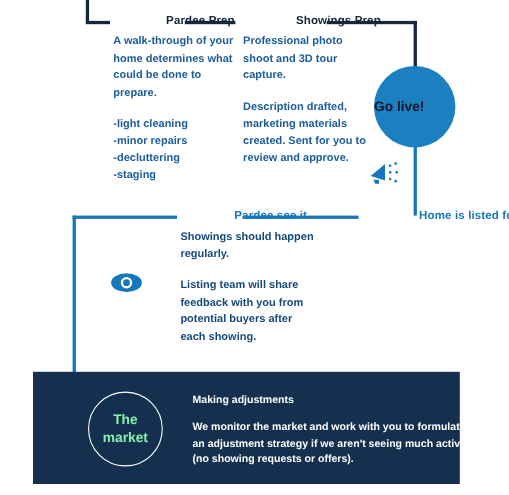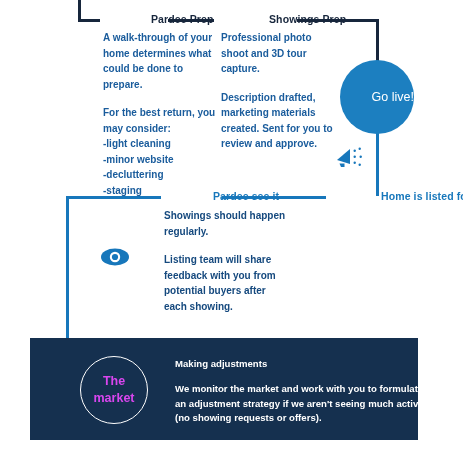--- a/index.html
+++ b/index.html
@@ -133,26 +133,26 @@
 
   
   #go-live-circle {
     position: absolute;
     left: 340px;
     top: 60px;
     width: 74px;
     height: 74px;
     border-radius: 50%;
     background: #1c7fc0;
-    color: #ffffff;
+    color: #0f172a;
     font-size: 12.5px;
-    font-weight: normal;
+    font-weight: bold;
     display: flex;
     align-items: center;
-    justify-content: flex-end;
+    justify-content: flex-start;
   }
 
   
   #megaphone-icon {
     position: absolute;
     left: 334px;
     top: 143px;
     width: 32px;
     height: 30px;
   }
@@ -174,21 +174,21 @@
     background: #15304f;
   }
   #market-circle {
     position: absolute;
     left: 50px;
     top: 18px;
     width: 68px;
     height: 68px;
     border-radius: 50%;
     border: 1.6px solid #ffffff;
-    color: #d946ef;
+    color: #86efac;
     font-size: 12.5px;
     font-weight: bold;
     line-height: 17px;
     display: flex;
     align-items: center;
     justify-content: center;
     text-align: center;
     box-sizing: border-box;
   }
   #panel-heading {
@@ -222,23 +222,22 @@
   <div class="line" id="line-top-vert-right"></div>
   <div class="line" id="line-golive-down"></div>
   <div class="line" id="line-mid-horiz-a"></div>
   <div class="line" id="line-mid-horiz-b"></div>
   <div class="line" id="line-mid-vert-left"></div>
 
   <div class="section-header hdr-navy" id="hdr-pardee">Pardee Prep</div>
 
   <div class="body-copy" id="copy-pardee">
     <p>A walk-through of your home determines what could be done to prepare.</p>
-    <p class="nolist">For the best return, you may consider:</p>
     <div>-light cleaning</div>
-    <div>-minor website</div>
+    <div>-minor repairs</div>
     <div>-decluttering</div>
     <div>-staging</div>
   </div>
 
   <div class="section-header hdr-navy" id="hdr-marketing">Showings Prep</div>
 
   <div class="body-copy" id="copy-marketing">
     <p>Professional photo shoot and 3D tour capture.</p>
     <p>Description drafted, marketing materials created. Sent for you to review and approve.</p>
   </div>

